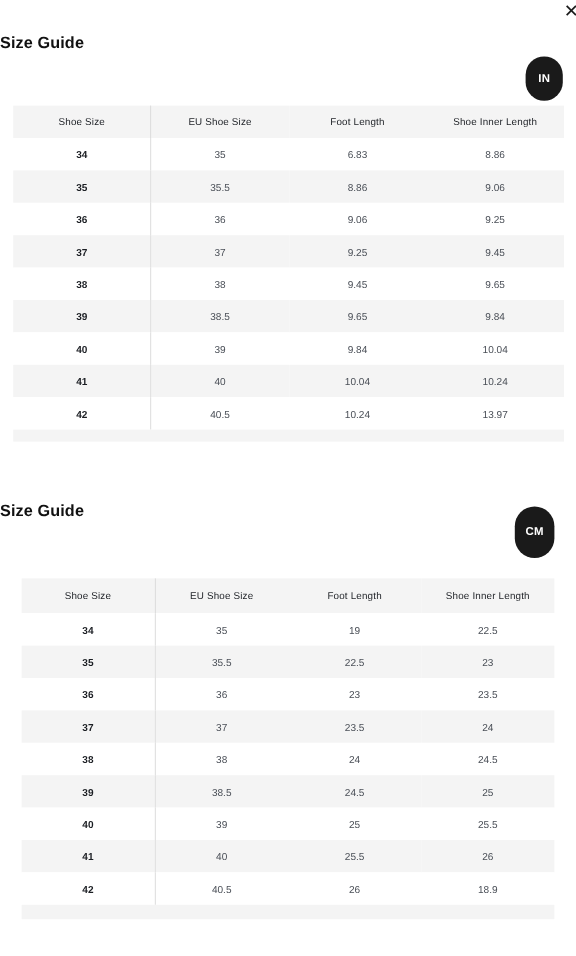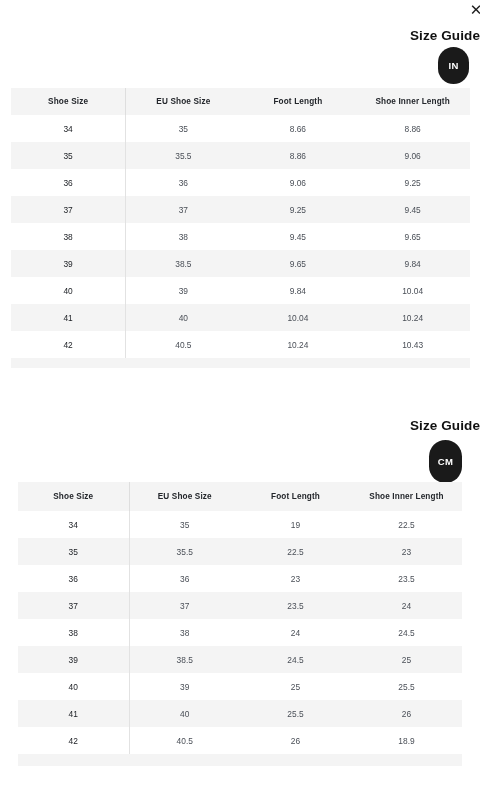--- a/index.html
+++ b/index.html
@@ -32,21 +32,21 @@
     font-size: 15px;
     text-align: center;
     cursor: pointer;
     z-index: 5;
   }
 
   
   .section { position: relative; width: 100%; }
 
   .section-title {
-    text-align: right;
+    text-align: left;
     font-size: 13.5px;
     font-weight: 700;
     color: #111111;
     letter-spacing: 0.1px;
   }
 
   .unit-toggle {
     position: absolute;
     background: #1a1a1a;
     color: #ffffff;
@@ -73,33 +73,33 @@
   .size-table td {
     text-align: center;
     vertical-align: middle;
     border: none;
     white-space: nowrap;
   }
 
   .size-table thead th {
     background: #f4f4f4;
     font-size: 8.2px;
-    font-weight: 700;
+    font-weight: 400;
     color: #23262b;
     letter-spacing: 0.15px;
   }
 
   .size-table tbody td {
     font-size: 8.4px;
     font-weight: 400;
     color: #4a4f57;
   }
 
   .size-table tbody td.col-size {
-    font-weight: 400;
+    font-weight: 700;
     color: #1b1e23;
   }
 
   .size-table tbody tr.row-odd td { background: #ffffff; }
   .size-table tbody tr.row-even td { background: #f4f4f4; }
 
   
   .size-table th.col-size,
   .size-table td.col-size {
     border-right: 1px solid #e2e2e2;
@@ -122,21 +122,21 @@
     position: absolute; left: 11px; top: 88px; width: 459px;
   }
   #section-one thead th { height: 27px; }
   #section-one tbody td  { height: 27px; }
   #section-one .table-footer-strip { height: 10px; }
 
   
   #section-two { position: absolute; left: 0; top: 390px; width: 480px; }
   #section-two .section-title { margin-top: 28px; }
   #section-two .unit-toggle {
-    right: 18px; top: 50px; width: 33px; height: 43px;
+    right: 18px; top: 32px; width: 33px; height: 43px;
   }
   #section-two .table-wrap {
     position: absolute; left: 18px; top: 92px; width: 444px;
   }
   #section-two thead th { height: 29px; }
   #section-two tbody td  { height: 27px; }
   #section-two .table-footer-strip { height: 12px; }
 </style>
 </head>
 <body>
@@ -157,21 +157,21 @@
             <th class="col-size">Shoe Size</th>
             <th>EU Shoe Size</th>
             <th>Foot Length</th>
             <th>Shoe Inner Length</th>
           </tr>
         </thead>
         <tbody>
           <tr class="row-odd">
             <td class="col-size">34</td>
             <td>35</td>
-            <td>8.66</td>
+            <td>6.83</td>
             <td>8.86</td>
           </tr>
           <tr class="row-even">
             <td class="col-size">35</td>
             <td>35.5</td>
             <td>8.86</td>
             <td>9.06</td>
           </tr>
           <tr class="row-odd">
             <td class="col-size">36</td>
@@ -206,21 +206,21 @@
           <tr class="row-even">
             <td class="col-size">41</td>
             <td>40</td>
             <td>10.04</td>
             <td>10.24</td>
           </tr>
           <tr class="row-odd">
             <td class="col-size">42</td>
             <td>40.5</td>
             <td>10.24</td>
-            <td>10.43</td>
+            <td>13.97</td>
           </tr>
         </tbody>
       </table>
       <div class="table-footer-strip"></div>
     </div>
   </div>
 
   <div class="section" id="section-two">
     <div class="section-title">Size Guide</div>
 

